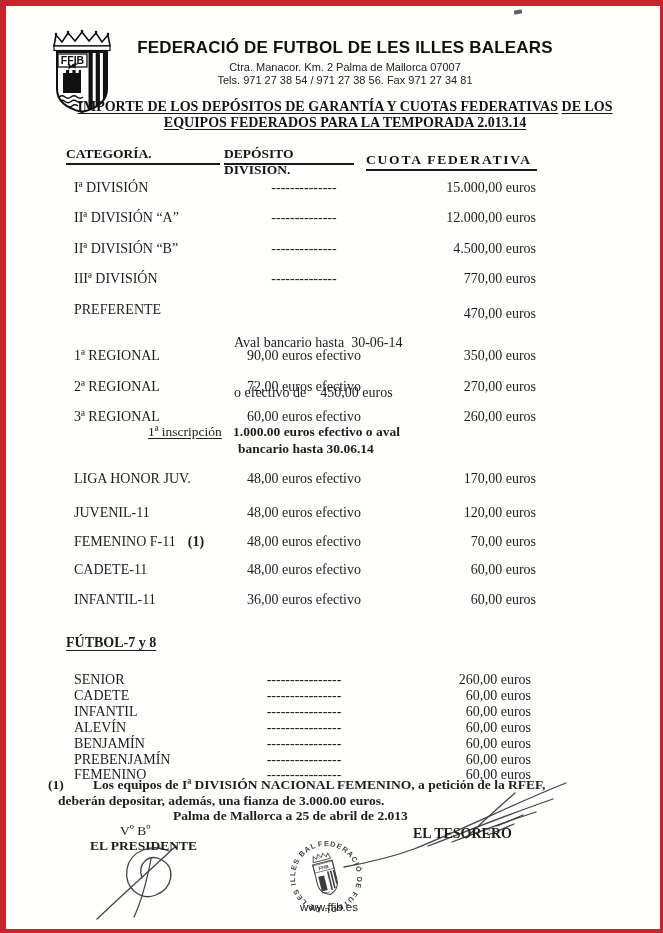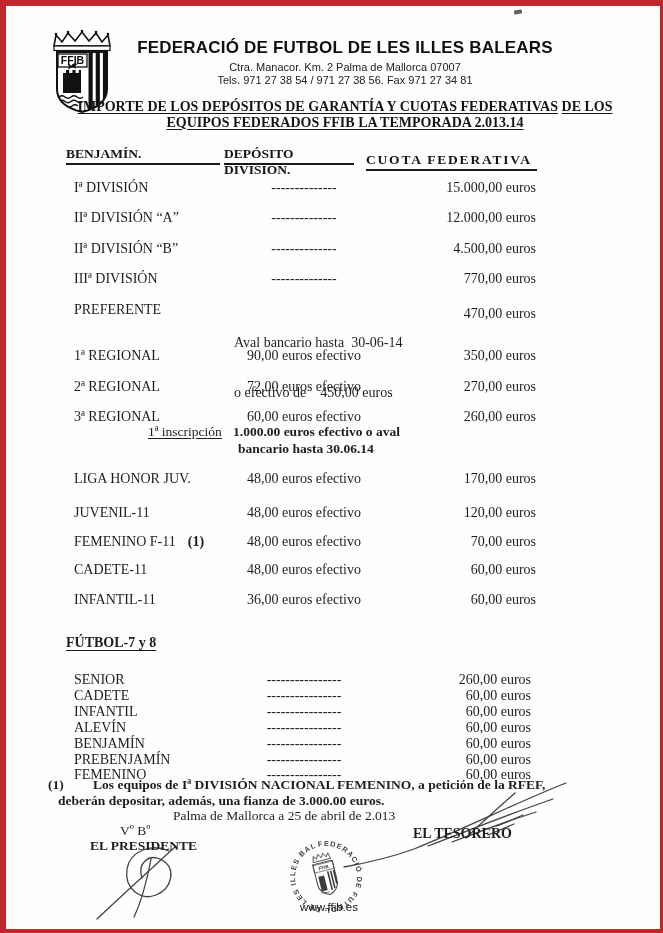--- a/index.html
+++ b/index.html
@@ -34,21 +34,21 @@
   .fee{position:absolute;left:383px;width:145px;text-align:right;white-space:pre;}
   .note-ref{font-weight:bold;margin-left:12px;}
   .insc-label{left:148px;top:424px;font-weight:normal;font-size:13.5px;text-decoration:underline;text-underline-offset:2px;}
   .insc-1{left:233px;top:424px;font-weight:bold;font-size:13.5px;}
   .insc-2{left:238px;top:441px;font-weight:bold;font-size:13.5px;}
   .f7-heading{left:66px;top:635px;font-weight:bold;font-size:14px;text-decoration:underline;text-underline-offset:3px;}
   
   .fn-marker{left:48px;top:777px;font-weight:bold;font-size:13.5px;}
   .fn-1{left:93px;top:777px;font-weight:bold;font-size:13.5px;}
   .fn-2{left:58px;top:793px;font-weight:bold;font-size:13.5px;}
-  .dateline{left:173px;top:808px;font-weight:normal;font-size:13.5px;}
+  .dateline{left:173px;top:808px;font-weight:bold;font-size:13.5px;}
   .vobo{left:120px;top:823px;font-weight:normal;font-size:13.5px;}
   .president{left:90px;top:838px;font-weight:bold;font-size:13.5px;}
   .treasurer{left:413px;top:826px;font-weight:bold;font-size:14px;}
   .stamp-url{left:292px;top:901px;width:74px;text-align:center;
              font-family:"Liberation Sans",sans-serif;font-size:11.5px;color:#161616;}
   .sig-layer{left:0;top:770px;width:663px;height:163px;z-index:40;pointer-events:none;}
   .stamp-svg{left:285px;top:836px;width:82px;height:82px;transform:rotate(-14deg);}
 </style>
 </head>
 <body>
@@ -88,24 +88,24 @@
       <text x="32.5" y="35" text-anchor="middle" font-family="Liberation Sans, sans-serif" font-size="10.5" font-weight="bold" fill="#111">FFIB</text>
     </g>
   </svg>
 
   <div class="abs org-name">FEDERACIÓ DE FUTBOL DE LES ILLES BALEARS</div>
   <div class="abs addr">Ctra. Manacor. Km. 2 Palma de Mallorca 07007</div>
   <div class="abs addr addr2">Tels. 971 27 38 54 / 971 27 38 56. Fax 971 27 34 81</div>
 
   <div class="abs doc-title">
     <span>IMPORTE DE LOS DEPÓSITOS DE GARANTÍA Y CUOTAS FEDERATIVAS</span>
-    <span>DE LOS EQUIPOS FEDERADOS FFIB LA TEMPORADA 2.013.14</span>
-  </div>
-
-  <div class="abs th th1">BENJAMÍN.</div>
+    <span>DE LOS EQUIPOS FEDERADOS PARA LA TEMPORADA 2.013.14</span>
+  </div>
+
+  <div class="abs th th1">CATEGORÍA.</div>
   <div class="abs th th2">DEPÓSITO DIVISIÓN.</div>
   <div class="abs th th3">CUOTA FEDERATIVA</div>
 
   <div class="abs row" style="top:179px">
     <span class="cat">Iª DIVISIÓN</span>
     <span class="dep">--------------</span>
     <span class="fee">15.000,00 euros</span>
   </div>
   <div class="abs row" style="top:209px">
     <span class="cat">IIª DIVISIÓN “A”</span>

